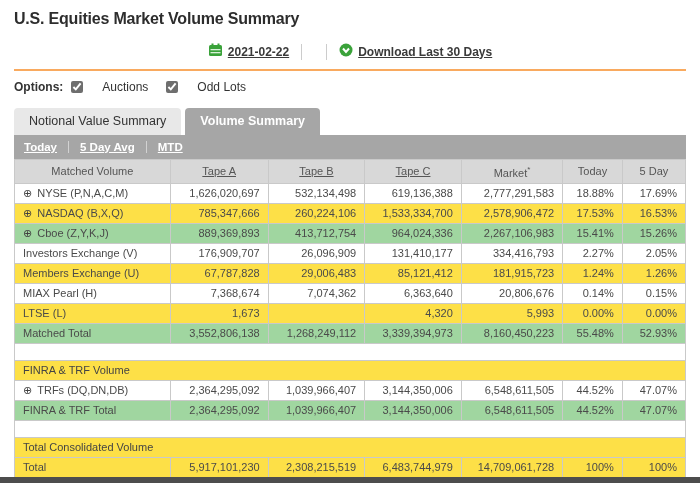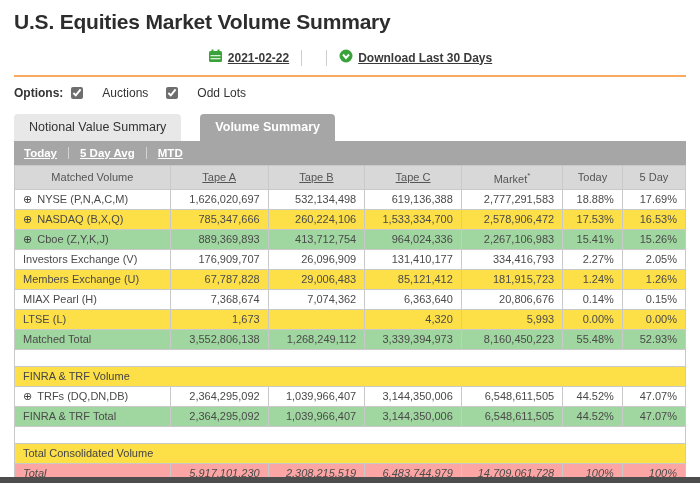--- a/index.html
+++ b/index.html
@@ -4,53 +4,53 @@
 <style>
   * { margin:0; padding:0; box-sizing:border-box; }
   html,body { width:700px; height:483px; }
   body {
     font-family:"Liberation Sans",sans-serif;
     background:#fff; color:#333;
     position:relative; overflow:hidden;
   }
   .page { padding:10px 14px 0 14px; }
 
-  h1.title { font-size:21px; font-weight:bold; color:#2d2d2d; letter-spacing:-0.2px; }
+  h1.title { font-size:16px; font-weight:bold; color:#2d2d2d; letter-spacing:-0.2px; }
 
   .meta-row { display:flex; align-items:center; margin-top:15px; font-size:12px;justify-content:center; }
   .meta-item { display:flex; align-items:center; gap:5px; }
   .meta-sep { width:1px; height:16px; background:#ccc; margin:0 12px; }
   a.dark-link { color:#3a3a3a; text-decoration:underline; font-weight:bold; cursor:pointer; }
   .icon-svg { display:block; }
 
   .hr-orange { border:none; border-top:2px solid #f9aa5f; margin-top:9px; }
 
   .options-row { display:flex; align-items:center; margin-top:9px; font-size:12px; }
   .options-label { font-weight:bold; margin-right:8px; }
   .opt { display:flex; align-items:center; gap:19px; margin-right:18px; }
   .opt input { width:12px; height:12px; accent-color:#6e6e6e; }
 
-  .tabs { display:flex; gap:19px; margin-top:14px; }
+  .tabs { display:flex; gap:4px; margin-top:14px; }
   .tab { padding:6px 15px 7px; font-size:12.5px; border-radius:4px 4px 0 0; cursor:pointer; }
   .tab.inactive { background:#e8e8e8; color:#333; }
   .tab.active { background:#a6a6a6; color:#fff; font-weight:bold; }
 
   .period-bar { background:#a6a6a6; display:flex; align-items:center; padding:6px 10px; }
   .period-link { color:#fff; font-weight:bold; font-size:11.5px; text-decoration:underline; cursor:pointer; }
   .period-sep { width:1px; height:12px; background:#d2d2d2; margin:0 11px; }
 
   table.vol { width:100%; border-collapse:collapse; font-size:11px; color:#4a4a4a; table-layout:fixed; }
   table.vol th, table.vol td { border:1px solid #c9c9c9; padding:3px 8px; height:20px; line-height:13px; }
   table.vol thead th { background:#d8d8d8; font-weight:normal; color:#555; text-align:center; height:22px; }
   th a.col-link { color:#555; text-decoration:underline; font-weight:normal; cursor:pointer; }
   td.c-name { text-align:left; white-space:nowrap; overflow:hidden; }
   td.num { text-align:right; white-space:nowrap; }
   tr.stripe td { background:#fde047; }
   tr.green td { background:#a0d6a0; }
-  tr.blue td { background:#fca5a5;font-style:italic; }
+  tr.blue td { background:#fde047; }
   tr.section-hdr td { background:#fde047; color:#444; text-align:left; }
   tr.gap td { height:17px; border-top:1px solid #c9c9c9; border-bottom:1px solid #c9c9c9; background:#fff; }
   .expand { font-family:"DejaVu Sans",sans-serif; font-size:11px; color:#3f3f3f; margin-right:5px; cursor:pointer; display:inline-block; }
   sup.note { font-size:8px; }
 
   .footer-strip { position:absolute; left:0; right:0; bottom:0; height:6px; background:#4d4d4d; }
 </style>
 </head>
 <body>
 

